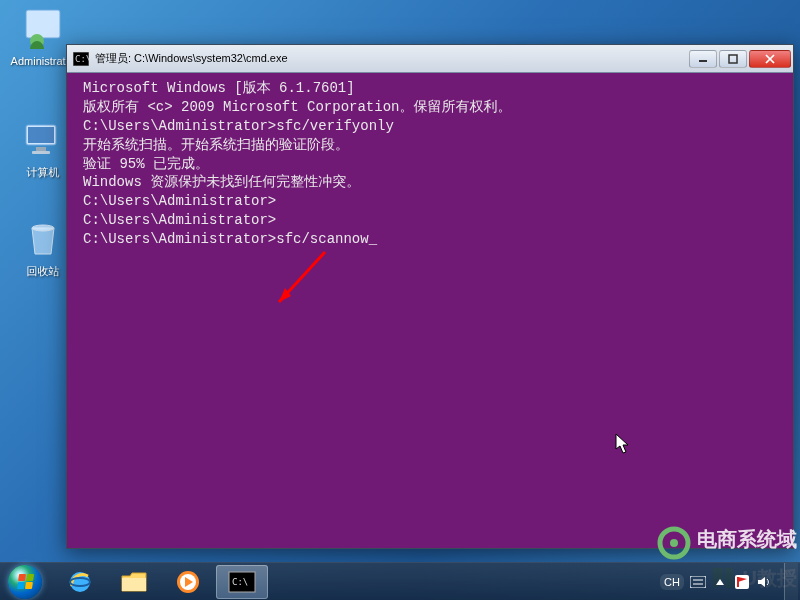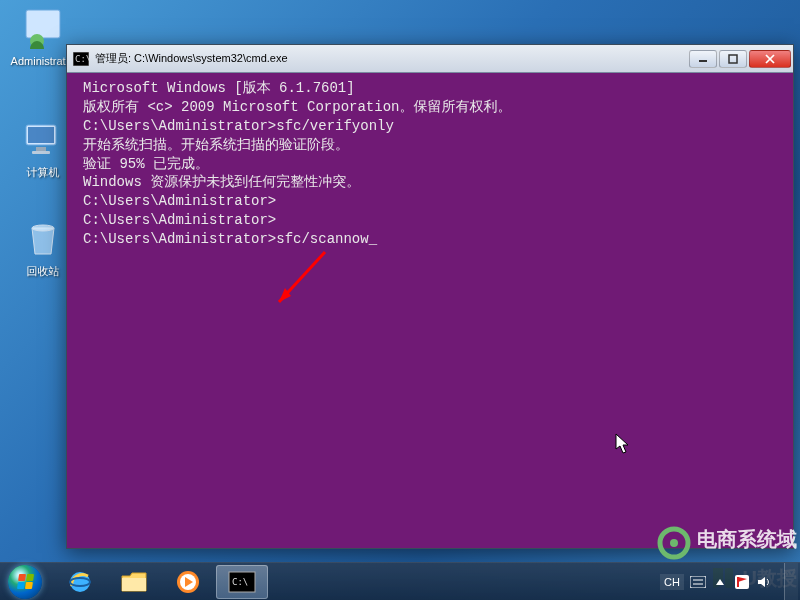--- a/index.html
+++ b/index.html
@@ -42,21 +42,21 @@
 
 .taskbar{position:absolute;left:0;bottom:0;width:100%;height:38px;background:linear-gradient(rgba(40,60,85,.85),rgba(20,40,65,.9));border-top:1px solid rgba(255,255,255,.15);display:flex;align-items:center}
 .start{width:50px;height:38px;display:flex;align-items:center;justify-content:center;cursor:pointer}
 .orb{width:34px;height:34px;border-radius:50%;background:radial-gradient(circle at 35% 30%,#fff 0%,#aee 10%,#2a7 30%,#06c 55%,#036 100%);display:flex;align-items:center;justify-content:center;box-shadow:0 0 6px rgba(120,200,255,.6)}
 .flag{display:grid;grid-template-columns:7px 7px;grid-template-rows:7px 7px;gap:1px;transform:skewX(-8deg)}
 .flag span{border-radius:1px}
 .qlaunch{display:flex;align-items:center;gap:2px;margin-left:4px}
 .tbtn{width:52px;height:34px;border-radius:3px;display:flex;align-items:center;justify-content:center;cursor:pointer}
 .tbtn.active{background:linear-gradient(rgba(220,235,255,.35),rgba(160,195,235,.35));box-shadow:inset 0 0 0 1px rgba(255,255,255,.3)}
 .tray{margin-left:auto;display:flex;align-items:center;gap:6px;padding:0 2px;color:#fff;font-size:11px}
-.lang{background:rgba(255,255,255,.1);padding:2px 4px;border-radius:0;cursor:pointer}
+.lang{background:rgba(255,255,255,.1);padding:2px 4px;border-radius:6px;cursor:pointer}
 .tray .tic{width:16px;height:16px;display:flex;align-items:center;justify-content:center;cursor:pointer}
 .showdesk{width:14px;height:38px;border-left:1px solid rgba(255,255,255,.25);background:rgba(255,255,255,.05);cursor:pointer}
 .clock{text-align:right;line-height:1.1;cursor:pointer}
 </style>
 </head>
 <body>
 
 <div id="di-admin" class="desk-icon">
   <div class="ic">
     <svg width="42" height="42" viewBox="0 0 42 42">

